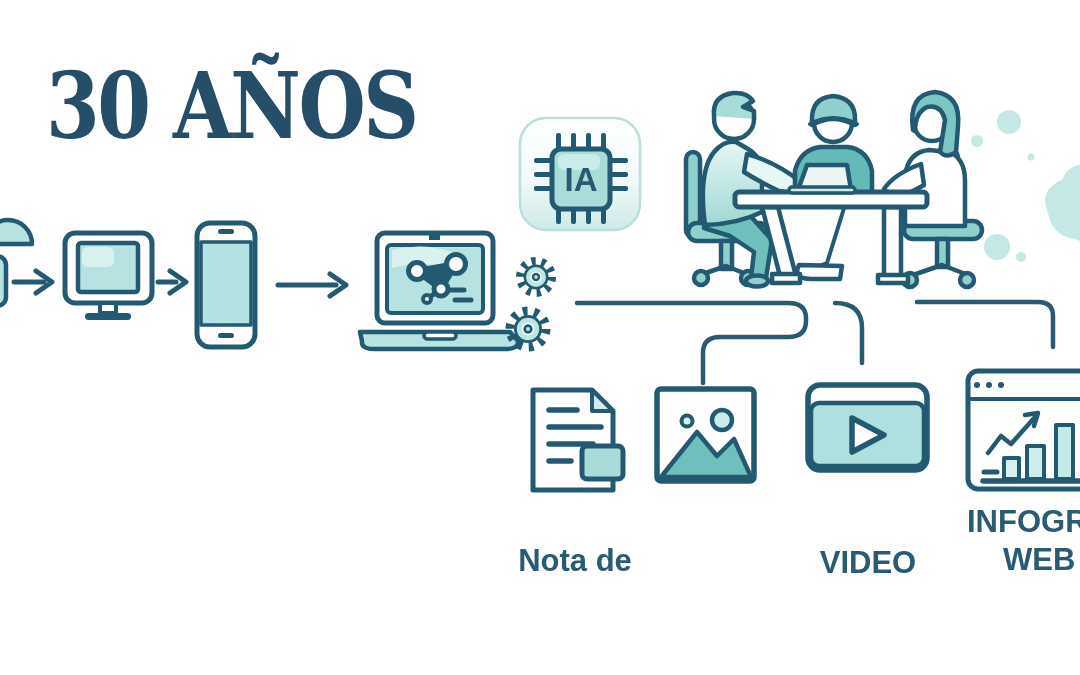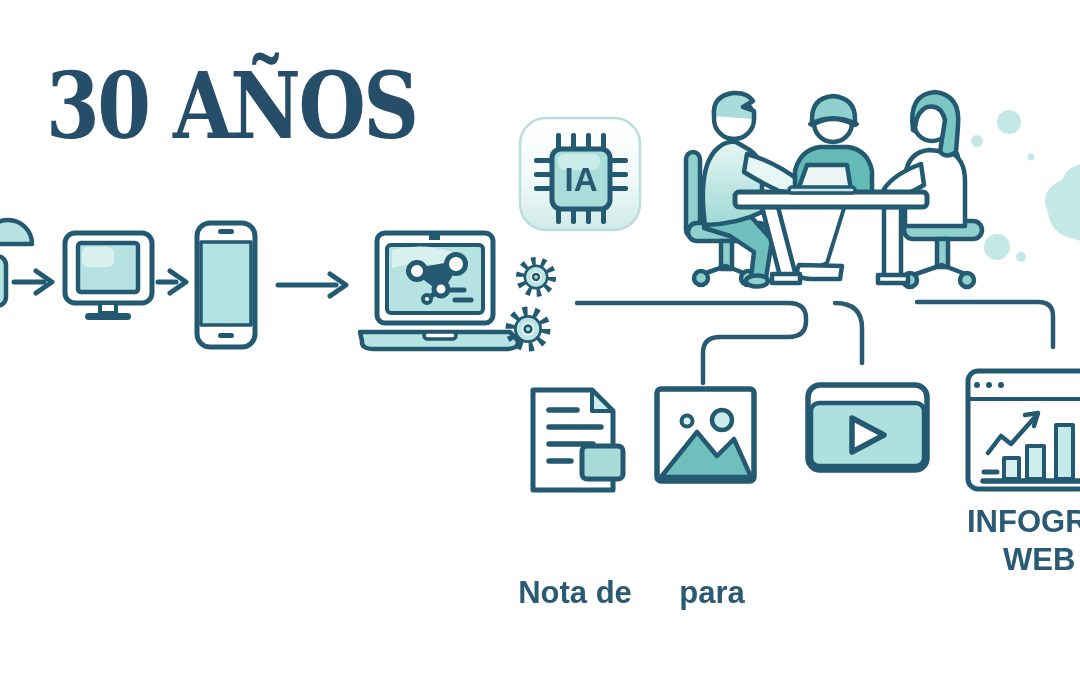--- a/index.html
+++ b/index.html
@@ -10,21 +10,21 @@
   .page-title{
     position:absolute;left:46px;top:60px;
     font-family:"DejaVu Serif",serif;font-weight:700;font-size:92px;line-height:1;
     color:#264e68;letter-spacing:-3px;transform:scaleX(0.84);transform-origin:left top;
     white-space:nowrap;
   }
   .out-label{
     position:absolute;color:#2b5b74;font-weight:600;font-size:31px;line-height:39px;
     text-align:center;white-space:pre-line;
   }
-  .lbl-line{display:block;margin-top:32px;}
+  .lbl-line{display:block;}
   #lbl-nota{left:505px;top:502px;width:140px;}
   #lbl-imagen{left:642px;top:502px;width:140px;}
   #lbl-video{left:798px;top:504px;width:140px;}
   #lbl-info-1{left:967px;top:502px;width:300px;text-align:left;white-space:nowrap;}
   #lbl-info-2{left:1003px;top:540px;width:200px;text-align:left;white-space:nowrap;}
 </style>
 </head>
 <body>
 
 <div class="stage">
@@ -249,21 +249,23 @@
   </g>
 </svg>
 
 <div class="page-title">30 AÑOS</div>
 
 <div class="out-label" id="lbl-nota">
   <span class="lbl-line">Nota de</span>
 </div>
 
 <div class="out-label" id="lbl-imagen">
-  <span class="lbl-line">para</span>
   
 </div>
 
+<div class="out-label" id="lbl-video">
+  <span class="lbl-line">VIDEO</span>
+</div>
 
 <div class="out-label" id="lbl-info-1">INFOGRAFÍA</div>
 <div class="out-label" id="lbl-info-2">WEB</div>
 
 </div>
 
 </body></html>

